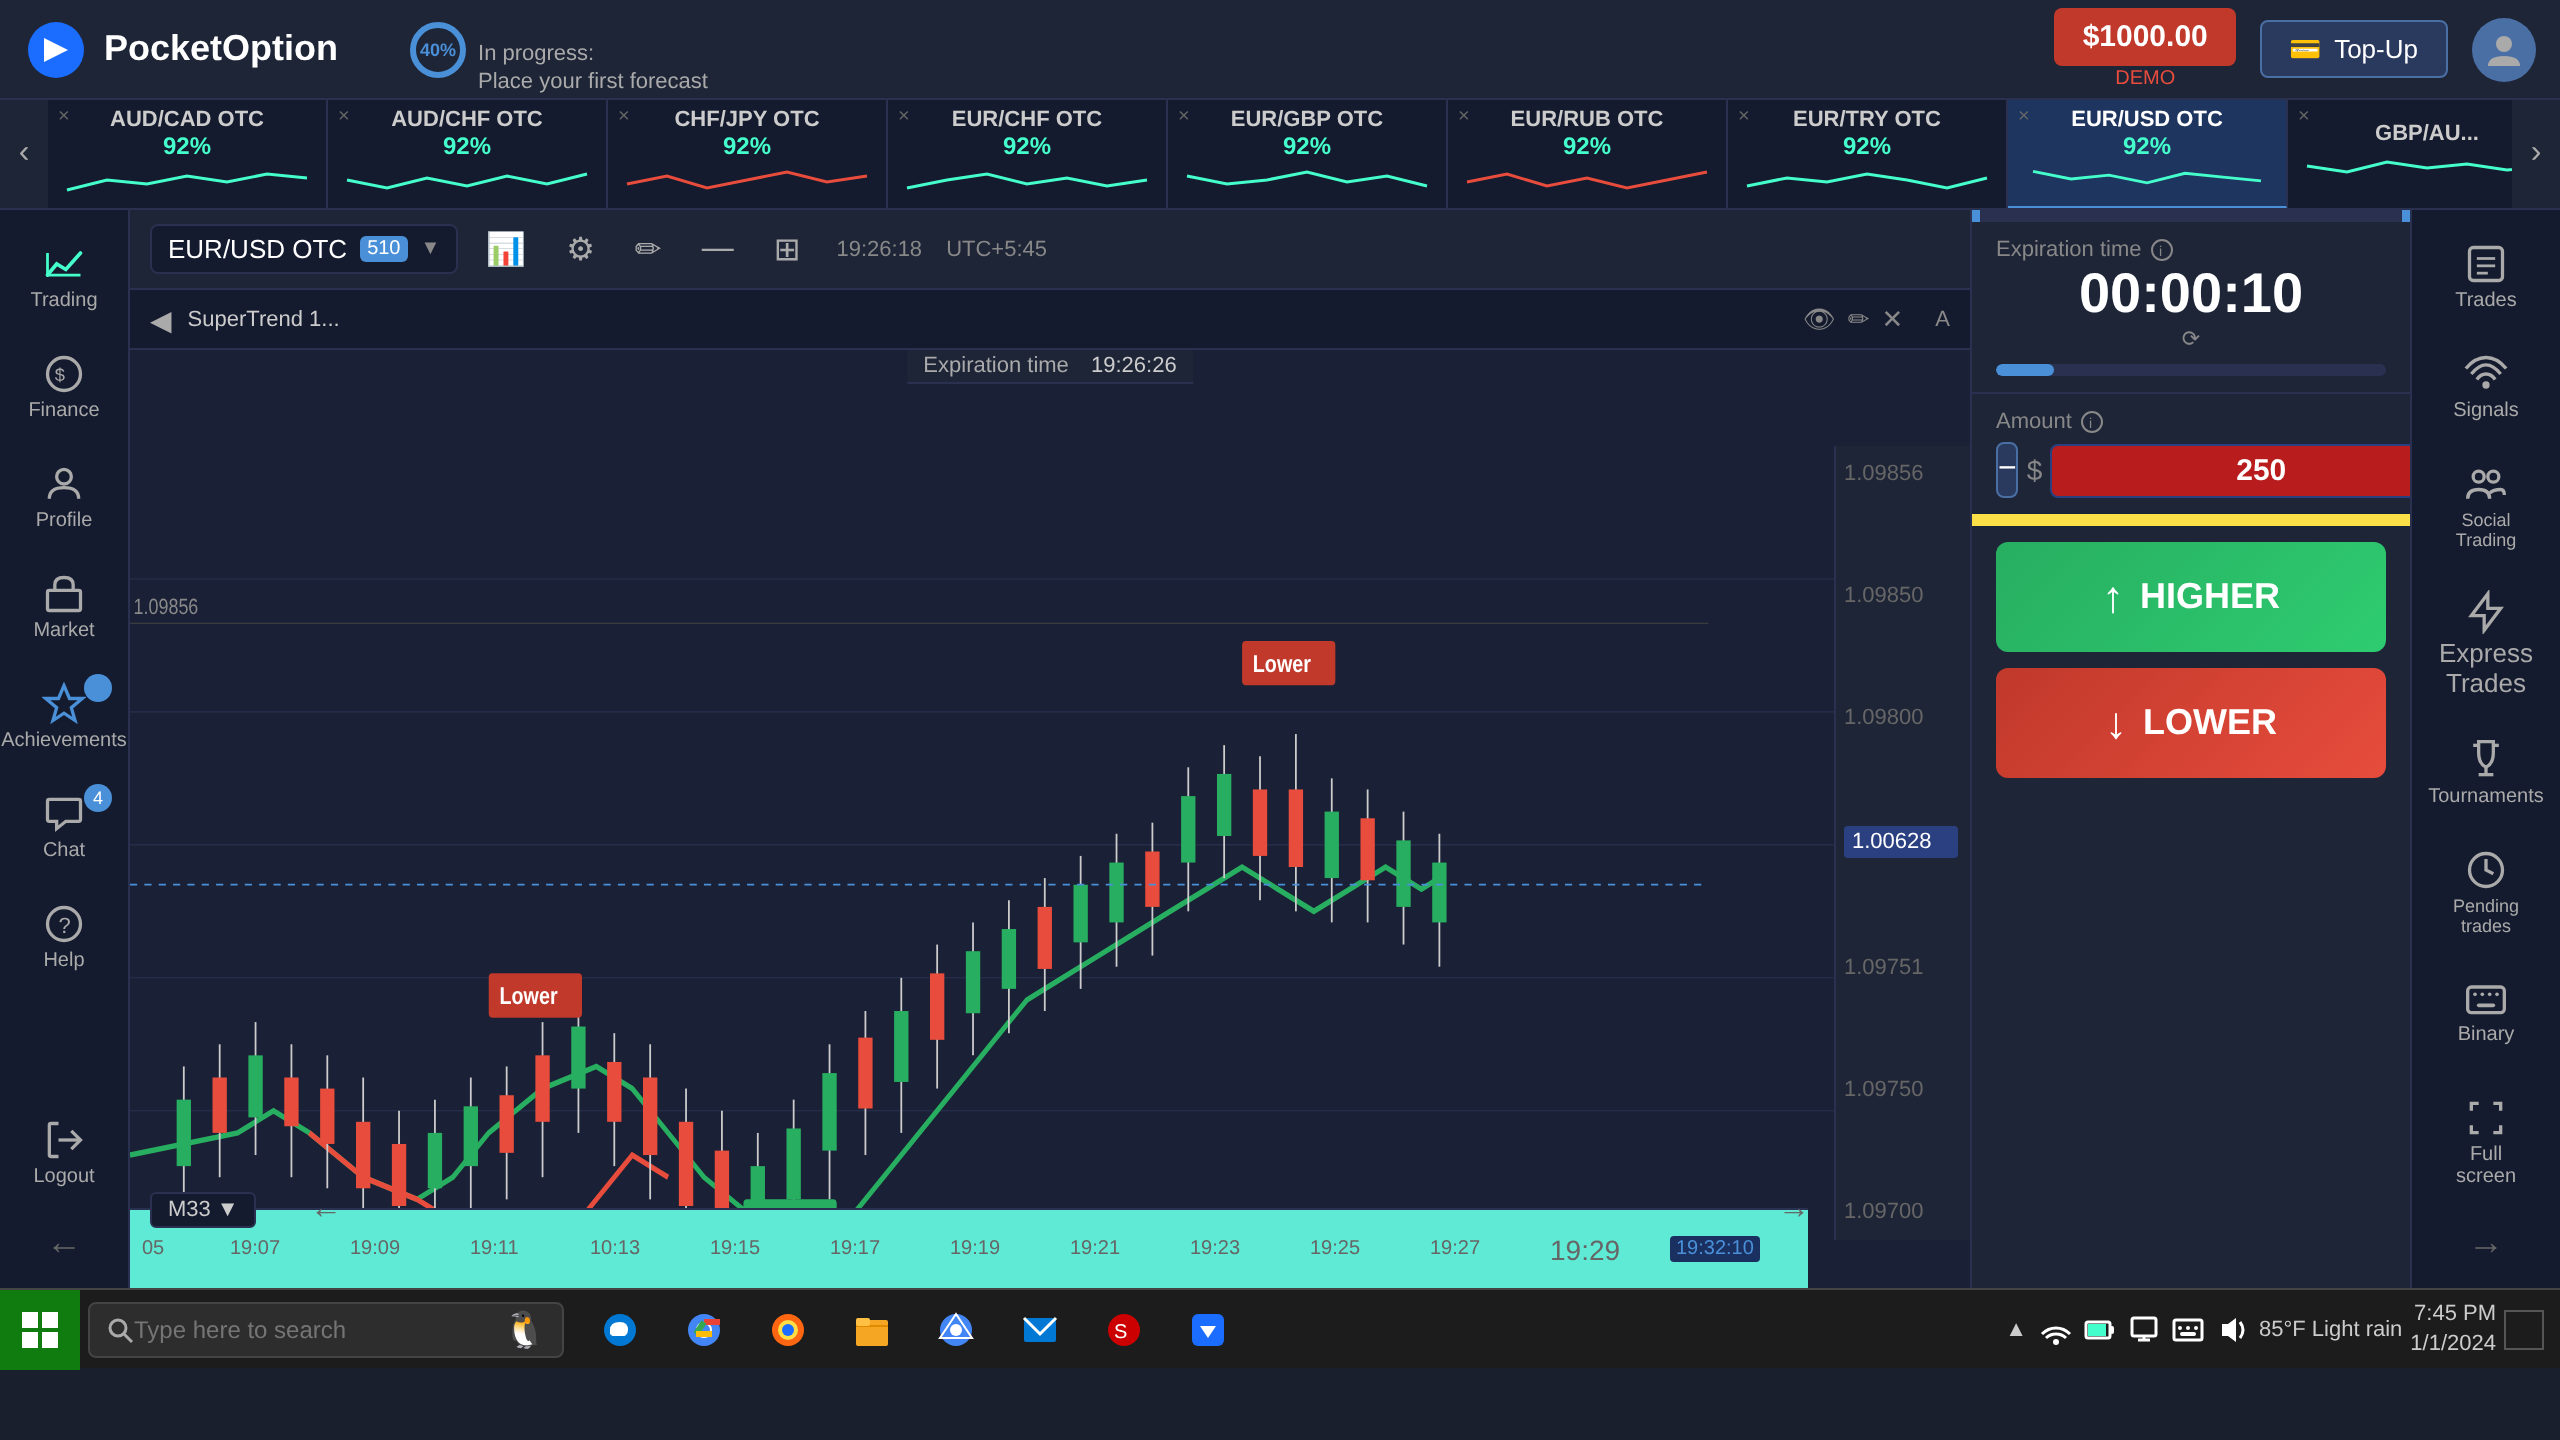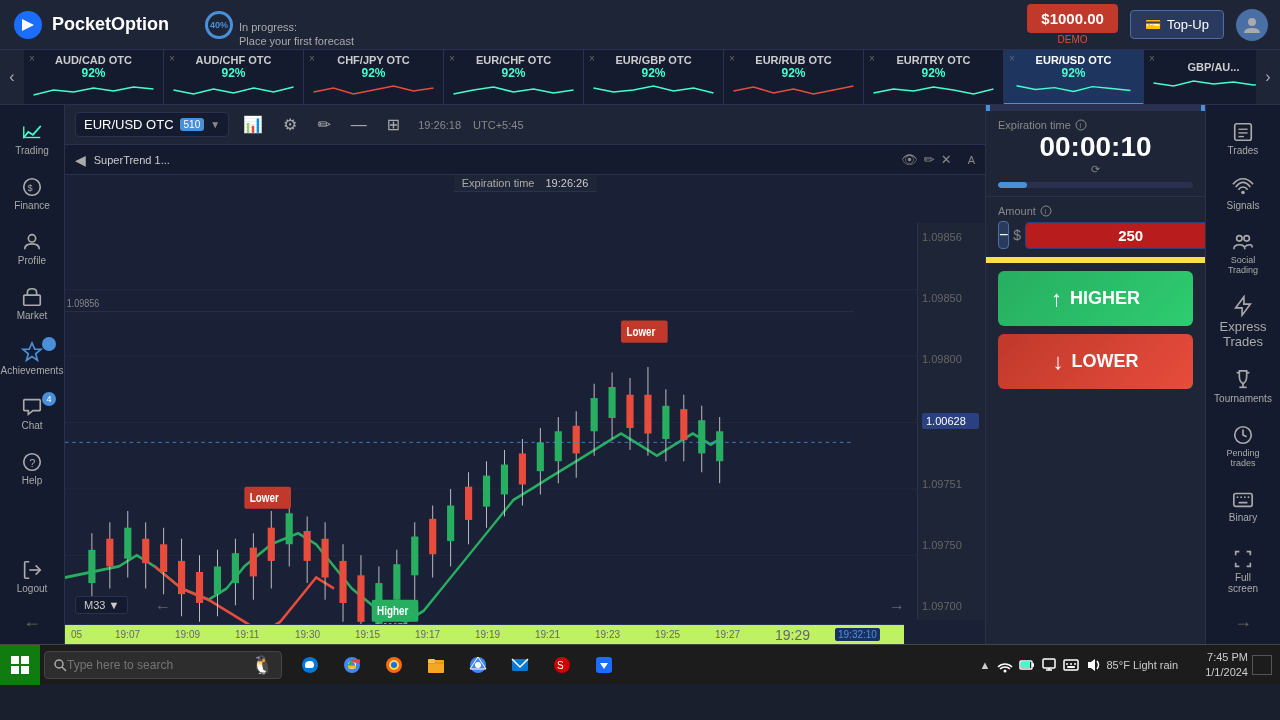--- a/index.html
+++ b/index.html
@@ -25,21 +25,21 @@
     }
     .taskbar-icons { display: flex; align-items: center; gap: 2px; margin-left: 8px; }
     .taskbar-icon {
       width: 40px; height: 40px; display: flex; align-items: center; justify-content: center;
       cursor: pointer; border-radius: 4px;
     }
     .taskbar-right {
       margin-left: auto; display: flex; align-items: center; gap: 4px; padding-right: 8px;
     }
     .taskbar-sys { display: flex; align-items: center; gap: 6px; font-size: 11px; color: #ccc; }
-    .taskbar-time { font-size: 11px; color: #ccc; text-align: right; line-height: 1.3; margin-left: 23px; }
+    .taskbar-time { font-size: 11px; color: #ccc; text-align: right; line-height: 1.3; }
 
     
     .app { position: absolute; top: 0; left: 0; right: 0; bottom: 76px; display: flex; flex-direction: column; }
 
     
     .header {
       height: 50px; background: #1e2537; display: flex; align-items: center;
       padding: 0 12px; border-bottom: 1px solid #2a3050; flex-shrink: 0;
     }
     .logo { display: flex; align-items: center; gap: 8px; margin-right: 20px; }
@@ -553,26 +553,26 @@
 
             <rect x="342" y="340" width="52" height="20" rx="2" fill="#27ae60"></rect>
             <text x="348" y="354" font-size="11" fill="#fff" font-weight="bold">Higher</text>
 
             <text x="346" y="368" font-size="10" fill="#aaa">1.09677</text>
 
             <line x1="0" y1="80" x2="880" y2="80" stroke="#444" stroke-width="0.5"></line>
             <text x="2" y="76" font-size="10" fill="#888">1.09856</text>
           </svg>
 
-          <div style="position:absolute;bottom:0;left:0;right:81px;height:20px;background:#bef264;border-top:1px solid #2a3050;display:flex;align-items:center;overflow:hidden;">
+          <div style="position:absolute;bottom:0;left:0;right:81px;height:40px;background:#5eead4;border-top:1px solid #2a3050;display:flex;align-items:center;overflow:hidden;">
             <span style="position:absolute;left:6px;font-size:10px;color:#666;">05</span>
             <span style="position:absolute;left:50px;font-size:10px;color:#666;">19:07</span>
             <span style="position:absolute;left:110px;font-size:10px;color:#666;">19:09</span>
             <span style="position:absolute;left:170px;font-size:10px;color:#666;">19:11</span>
-            <span style="position:absolute;left:230px;font-size:10px;color:#666;">19:30</span>
+            <span style="position:absolute;left:230px;font-size:10px;color:#666;">10:13</span>
             <span style="position:absolute;left:290px;font-size:10px;color:#666;">19:15</span>
             <span style="position:absolute;left:350px;font-size:10px;color:#666;">19:17</span>
             <span style="position:absolute;left:410px;font-size:10px;color:#666;">19:19</span>
             <span style="position:absolute;left:470px;font-size:10px;color:#666;">19:21</span>
             <span style="position:absolute;left:530px;font-size:10px;color:#666;">19:23</span>
             <span style="position:absolute;left:590px;font-size:10px;color:#666;">19:25</span>
             <span style="position:absolute;left:650px;font-size:10px;color:#666;">19:27</span>
             <span style="position:absolute;left:710px;font-size:14px;color:#666;">19:29</span>
             <span style="position:absolute;left:770px;font-size:10px;color:#4a90d9;background:#1a3060;padding:1px 3px;border-radius:2px;">19:32:10</span>
             <span style="position:absolute;left:840px;font-size:10px;color:#666;">19:35</span>

